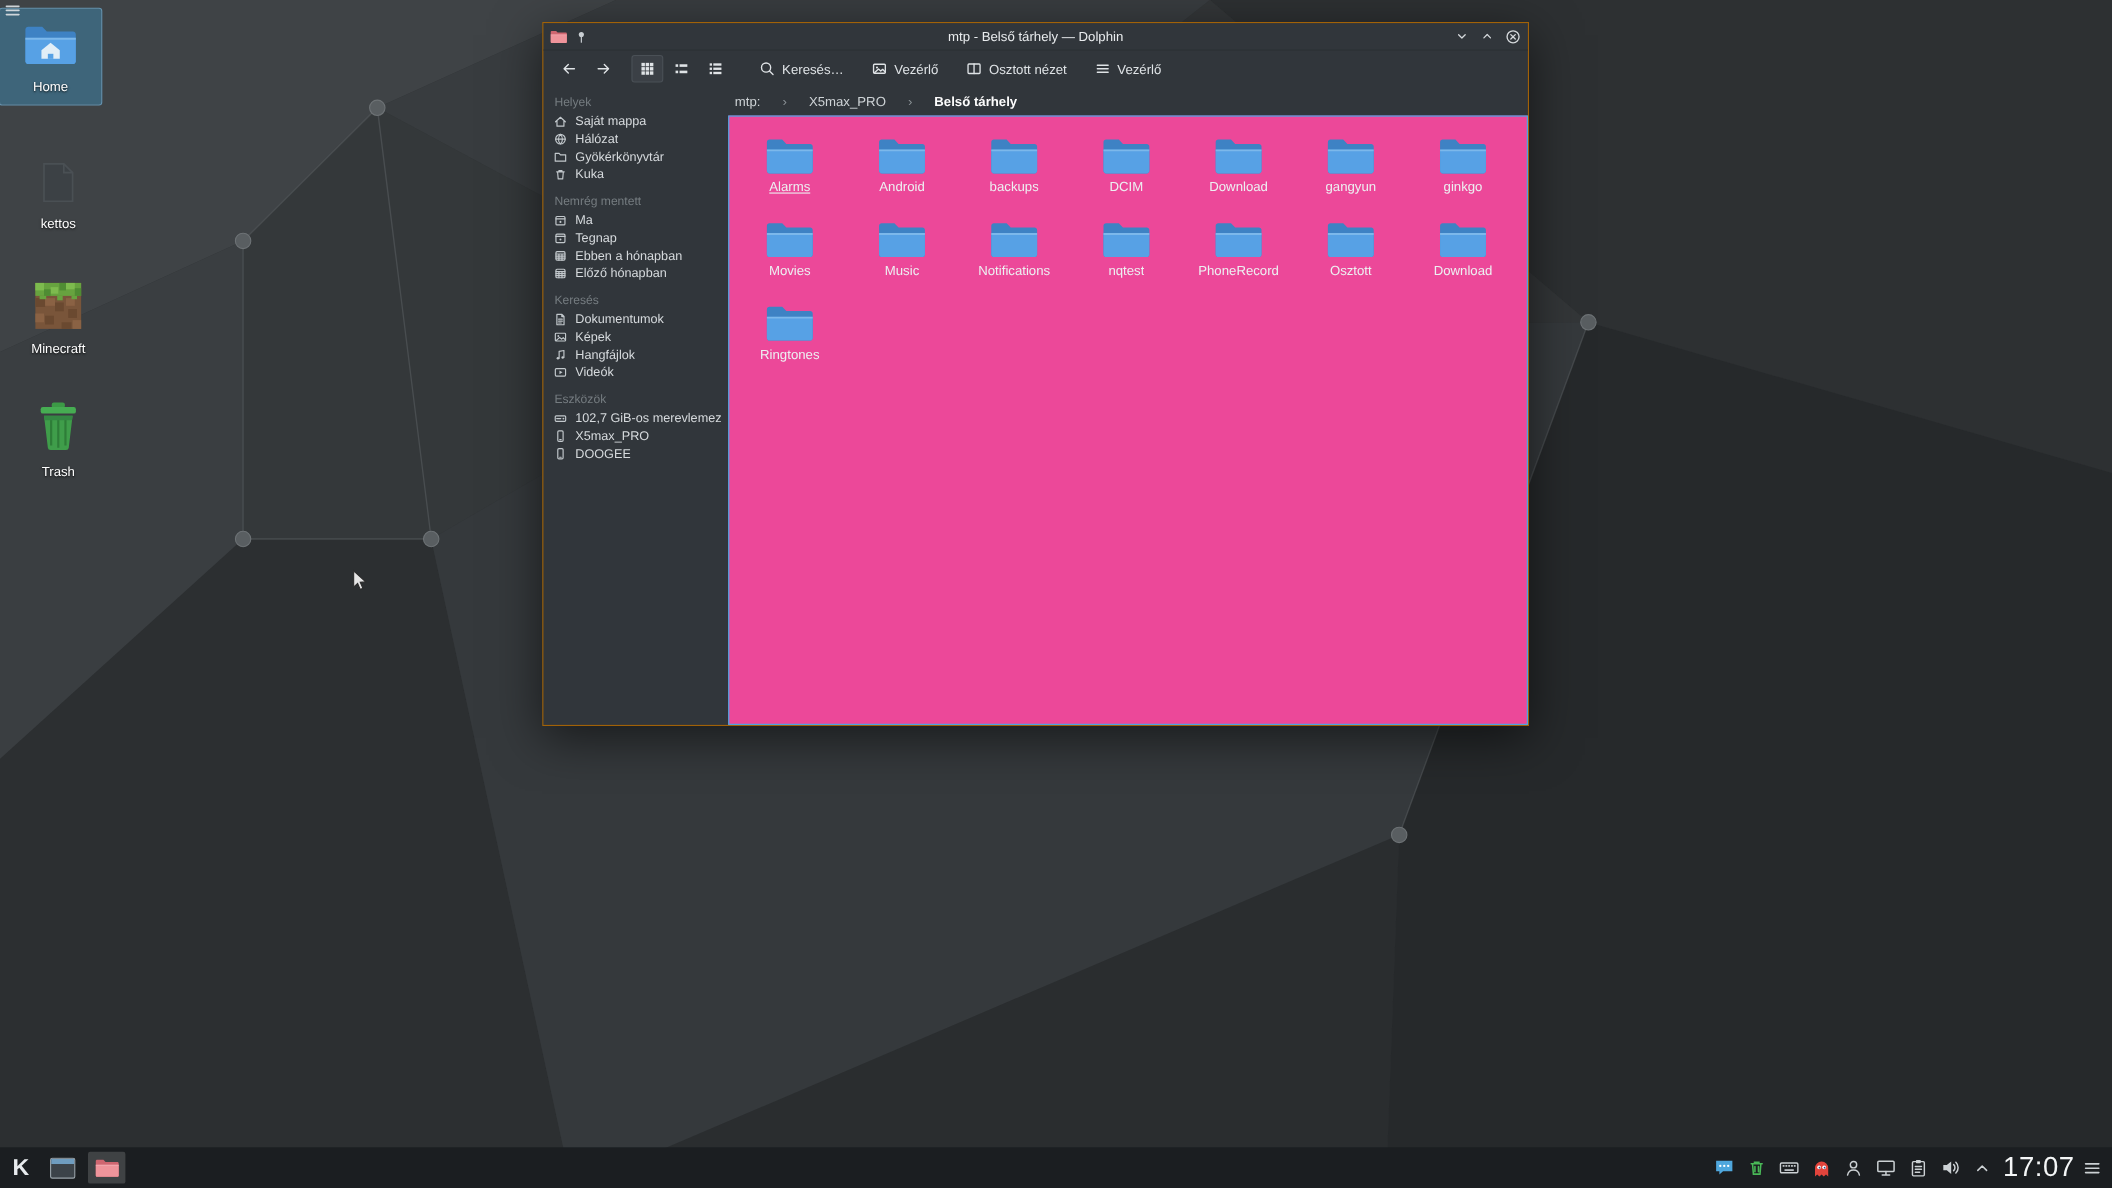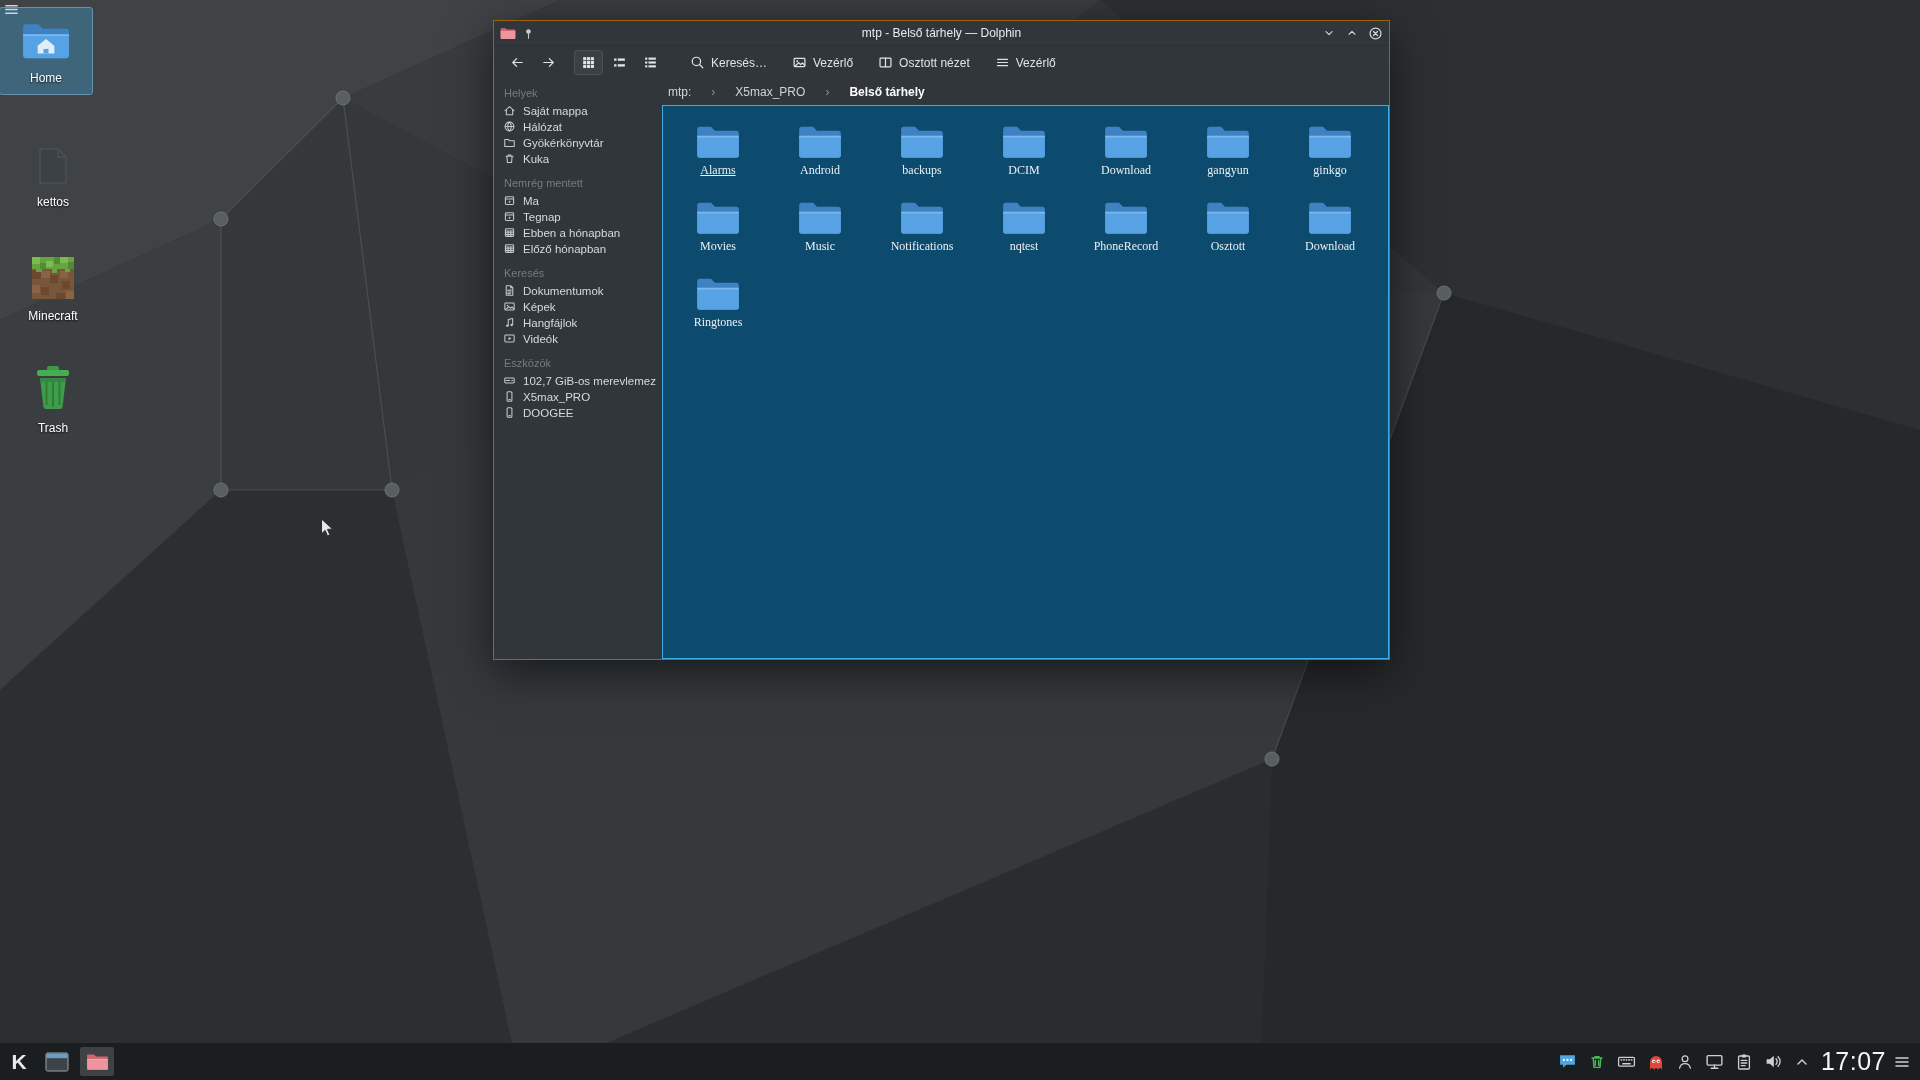--- a/index.html
+++ b/index.html
@@ -34,21 +34,21 @@
   .side-header{font-size:11px;color:#757c80;margin:11px 0 4px 1px;}
   .sidebar .side-header:first-child{margin-top:4px;}
   .side-item{display:flex;align-items:center;gap:7px;padding:1px 0;margin:1px 0;white-space:nowrap;}
   .side-ic{width:13px;height:13px;display:inline-flex;color:#c2c8cc;flex:none;}
   .side-label{overflow:hidden;text-overflow:ellipsis;}
   .main{flex:1;display:flex;flex-direction:column;min-width:0;}
   .breadcrumb{height:26px;flex:none;display:flex;align-items:center;gap:20px;padding-left:6px;font-size:12px;}
   .crumb{color:#ced3d6;}
   .crumb.last{color:#fdfdfd;font-weight:bold;}
   .crumb-sep{color:#8b9296;font-size:12px;}
-  .viewport{flex:1;background:#0c4a6e;border:1px solid #3daee9;overflow:hidden;font-family:Liberation Serif, serif;}
+  .viewport{flex:1;background:#ec4899;border:1px solid #3daee9;overflow:hidden;}
   .grid{display:grid;grid-template-columns:repeat(7,102px);grid-auto-rows:76px;padding:16px 4px;}
   .folder-item{display:flex;flex-direction:column;align-items:center;}
   .f-ic{height:38px;display:flex;align-items:flex-end;}
   .folder-label{margin-top:3px;font-size:12px;color:#edf0f2;max-width:98px;white-space:nowrap;
                 overflow:hidden;text-overflow:ellipsis;}
   .folder-item.selected .folder-label{text-decoration:underline;}
   .statusbar{height:22px;flex:none;display:flex;align-items:center;gap:10px;
              padding:0 9px 0 170px;font-size:11.5px;color:#dde1e4;}
   .status-spacer{flex:1;}
   .zoom-slider{width:140px;height:16px;position:relative;flex:none;}

